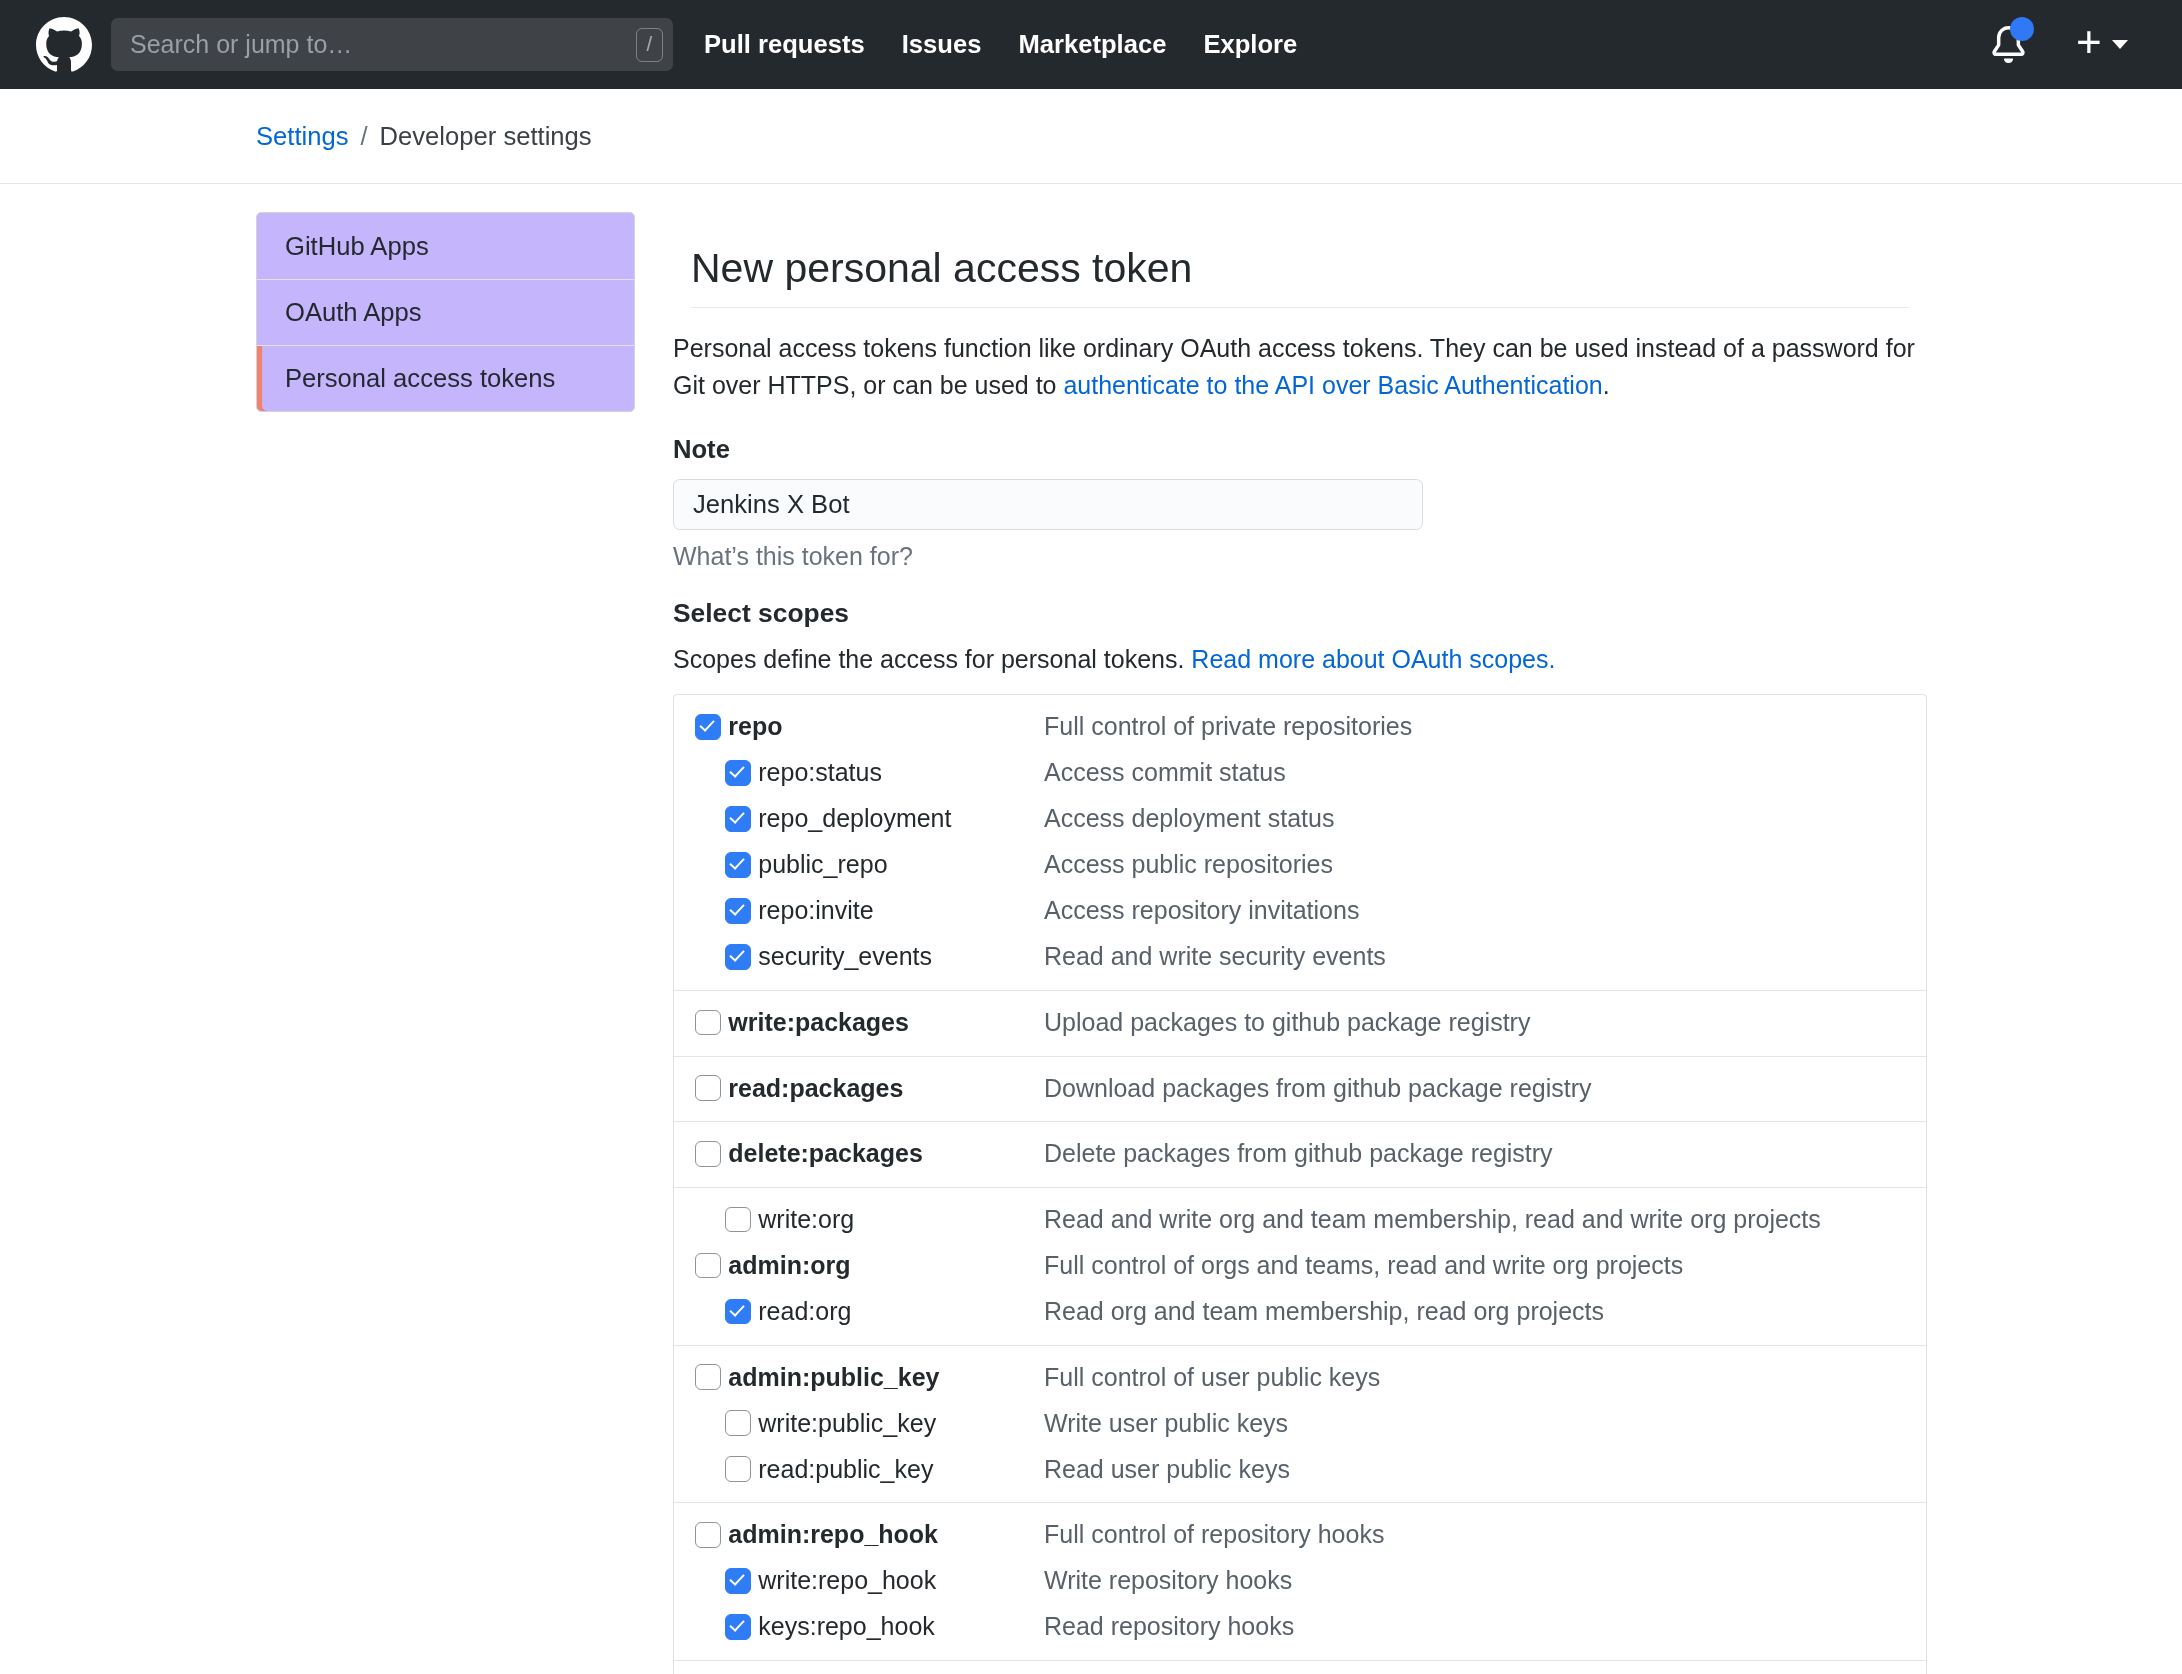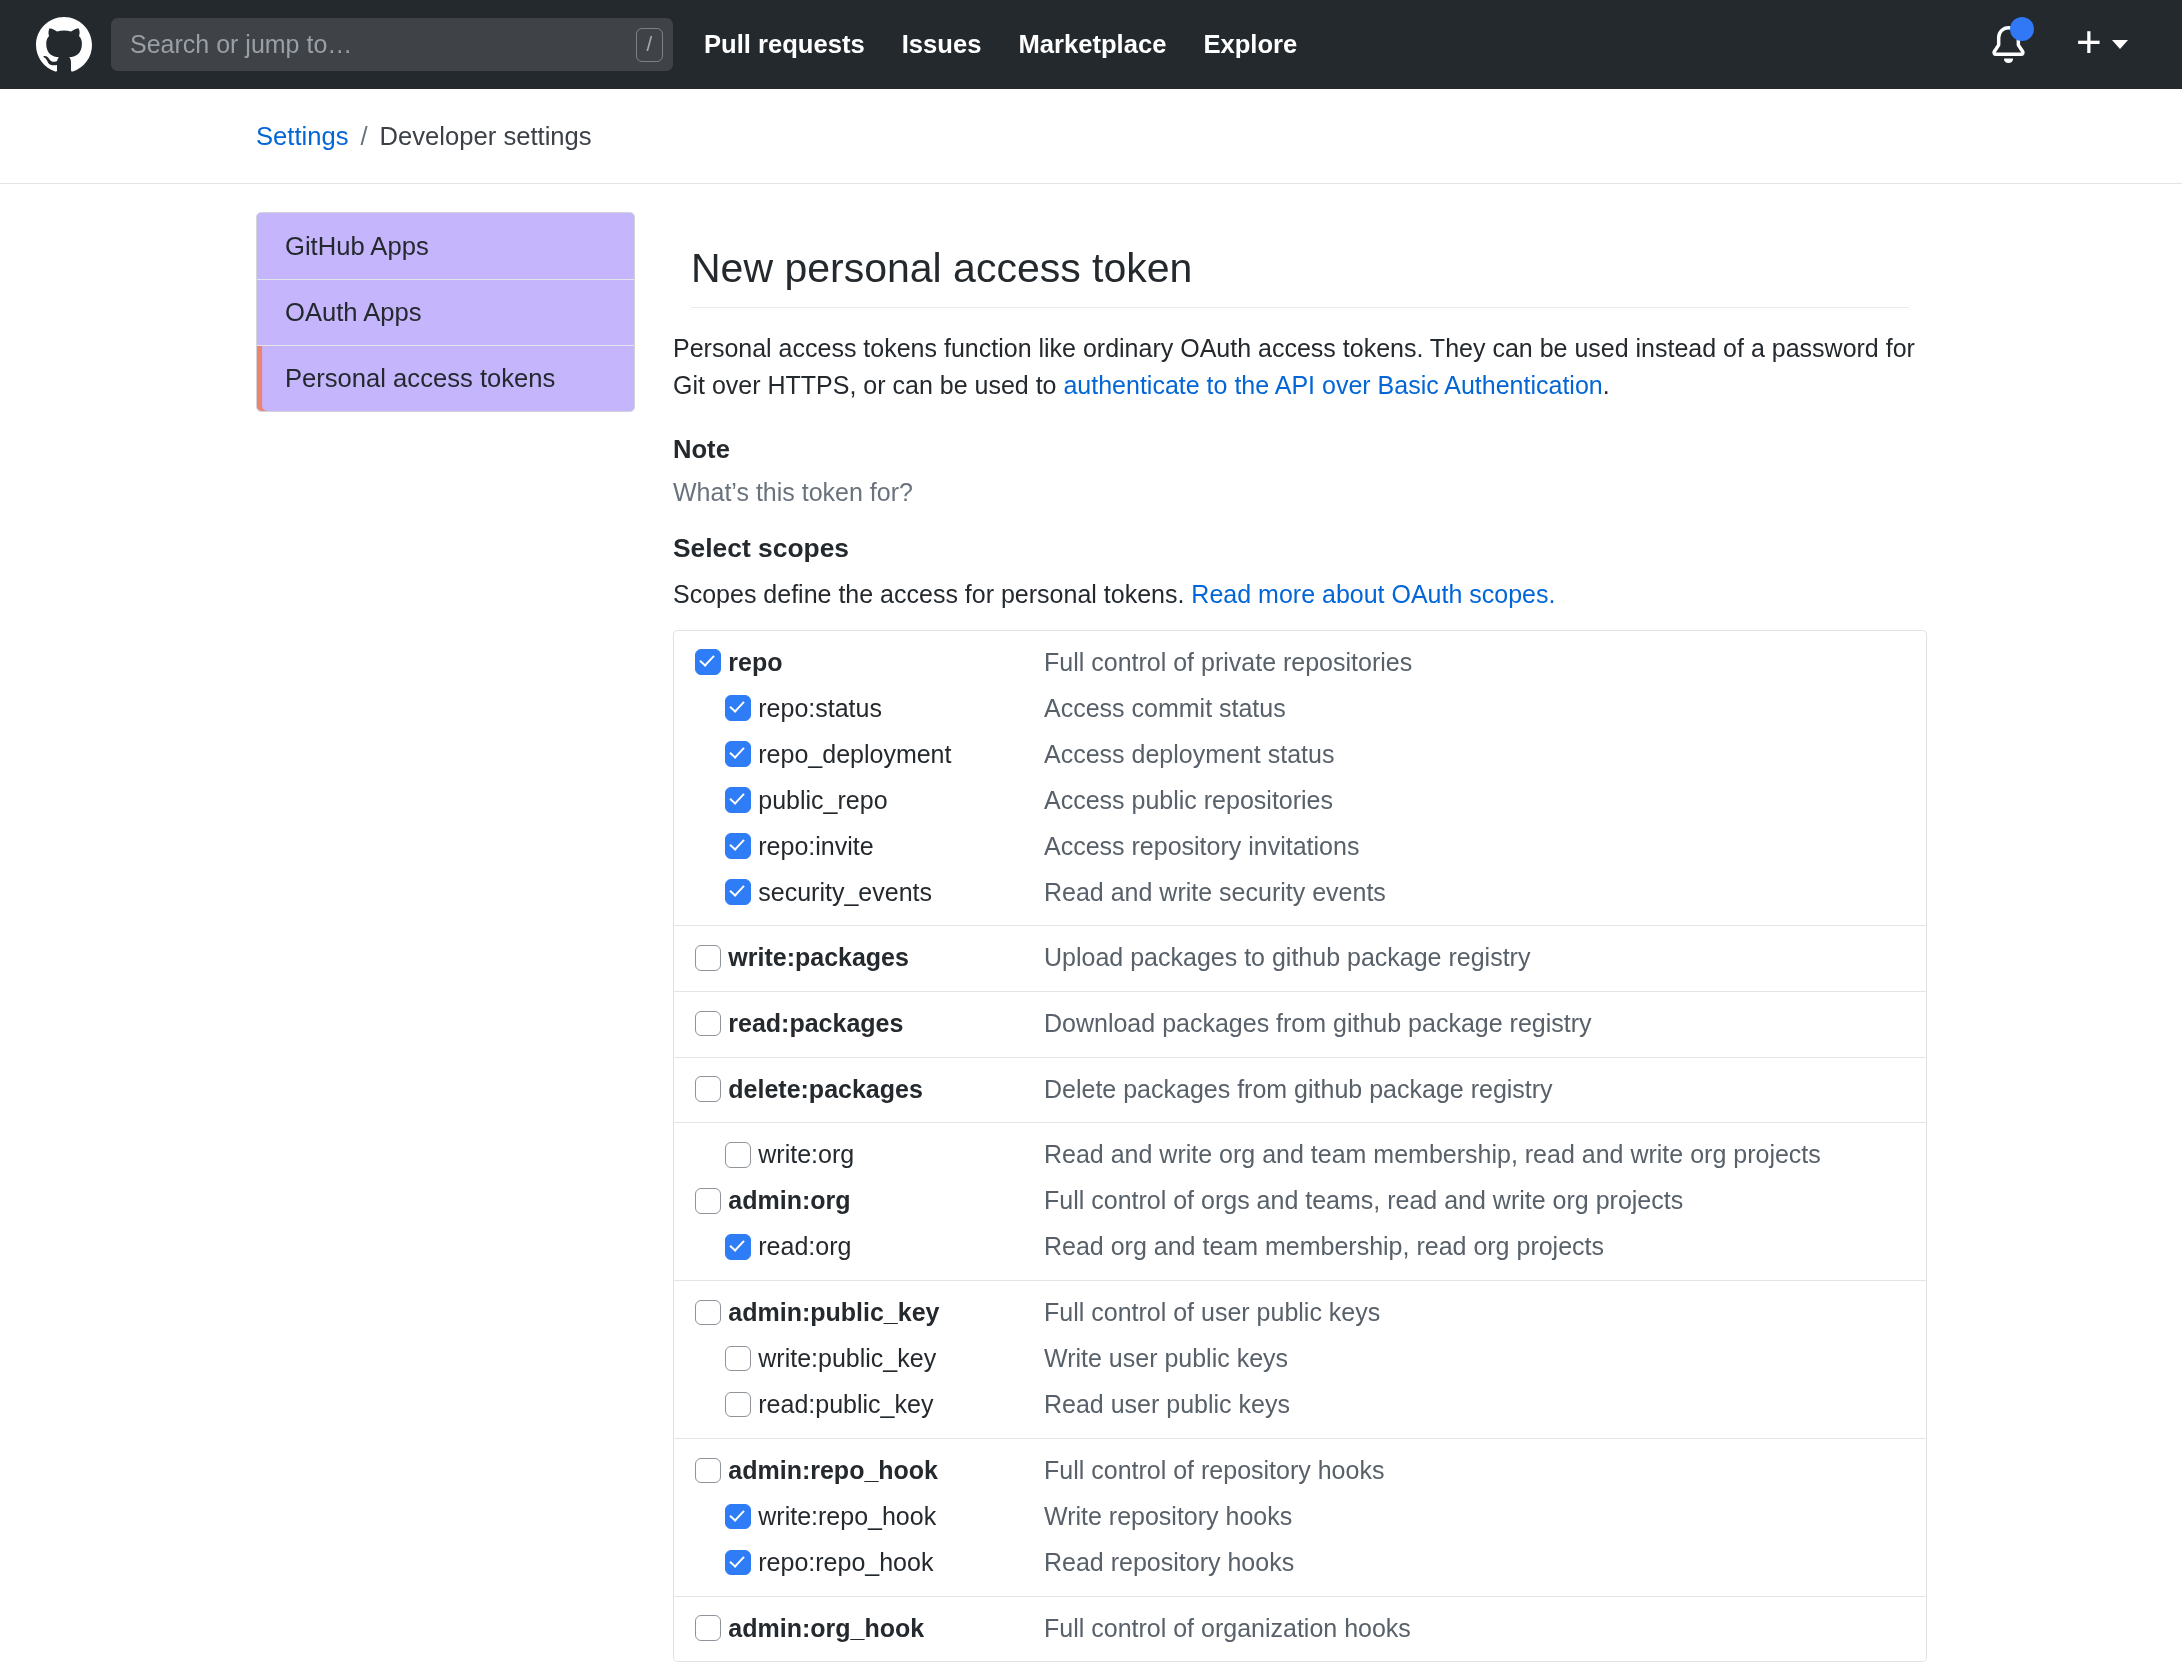--- a/index.html
+++ b/index.html
@@ -183,20 +183,21 @@
         <span>Personal access tokens</span>
       </div>
     </div>
 
   <div class="main">
     <h2 class="page-title">New personal access token</h2>
 
     <p class="intro"><span>Personal access tokens function like ordinary OAuth access tokens. They can be used instead of a password for Git over HTTPS, or can be used to </span><a>authenticate to the API over Basic Authentication</a><span>.</span></p>
 
     <div class="note-label">Note</div>
+    <input class="note-input" type="text" value="Jenkins X Bot" style="">
     <div class="note-help">What’s this token for?</div>
 
     <div class="scopes-heading">Select scopes</div>
     <div class="scopes-desc"><span>Scopes define the access for personal tokens. </span><a>Read more about OAuth scopes.</a></div>
 
     <div class="scope-box" id="scope-box">
         <div class="scope-group">
           <div class="scope-row parent">
             <div class="scope-name-cell">
               <span class="checkbox checked"></span>
@@ -324,21 +325,21 @@
           <div class="scope-row child">
             <div class="scope-name-cell">
               <span class="checkbox checked"></span>
               <span class="scope-name">write:repo_hook</span>
             </div>
             <span class="scope-desc">Write repository hooks</span>
           </div>
           <div class="scope-row child">
             <div class="scope-name-cell">
               <span class="checkbox checked"></span>
-              <span class="scope-name">repo:repo_hook</span>
+              <span class="scope-name">keys:repo_hook</span>
             </div>
             <span class="scope-desc">Read repository hooks</span>
           </div>
         </div>
         <div class="scope-group">
           <div class="scope-row parent">
             <div class="scope-name-cell">
               <span class="checkbox unchecked"></span>
               <span class="scope-name">admin:org_hook</span>
             </div>

